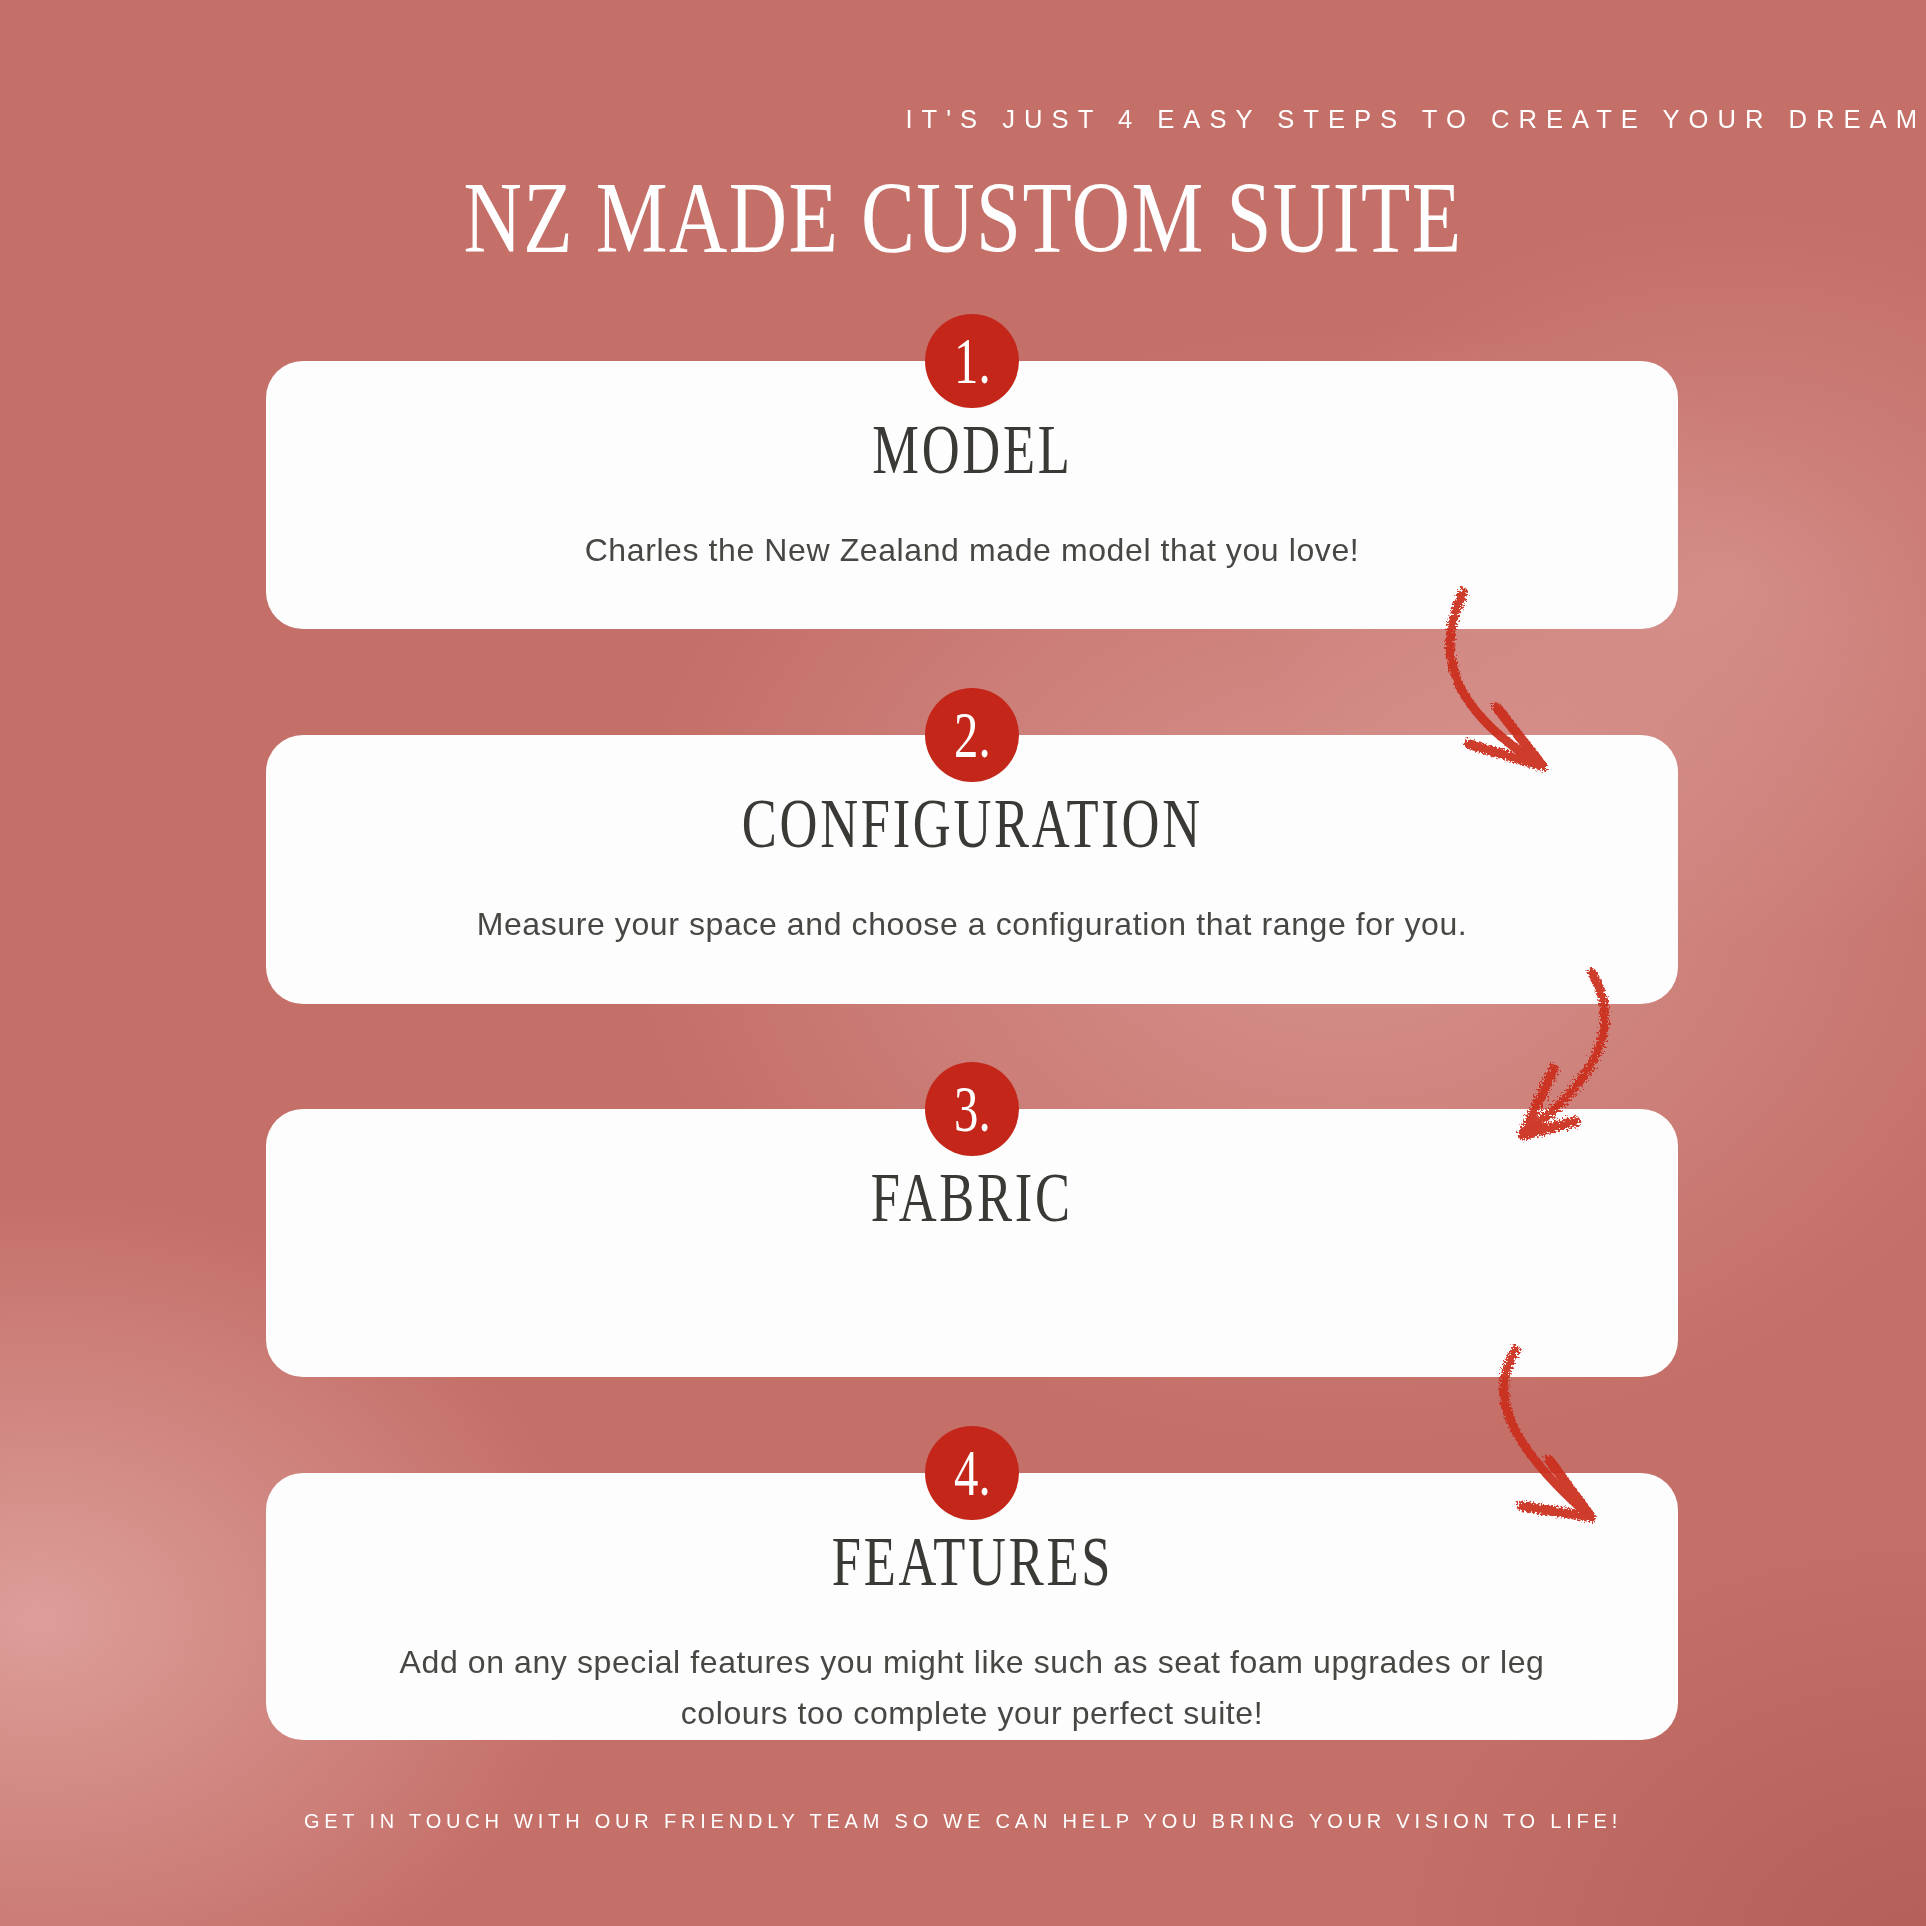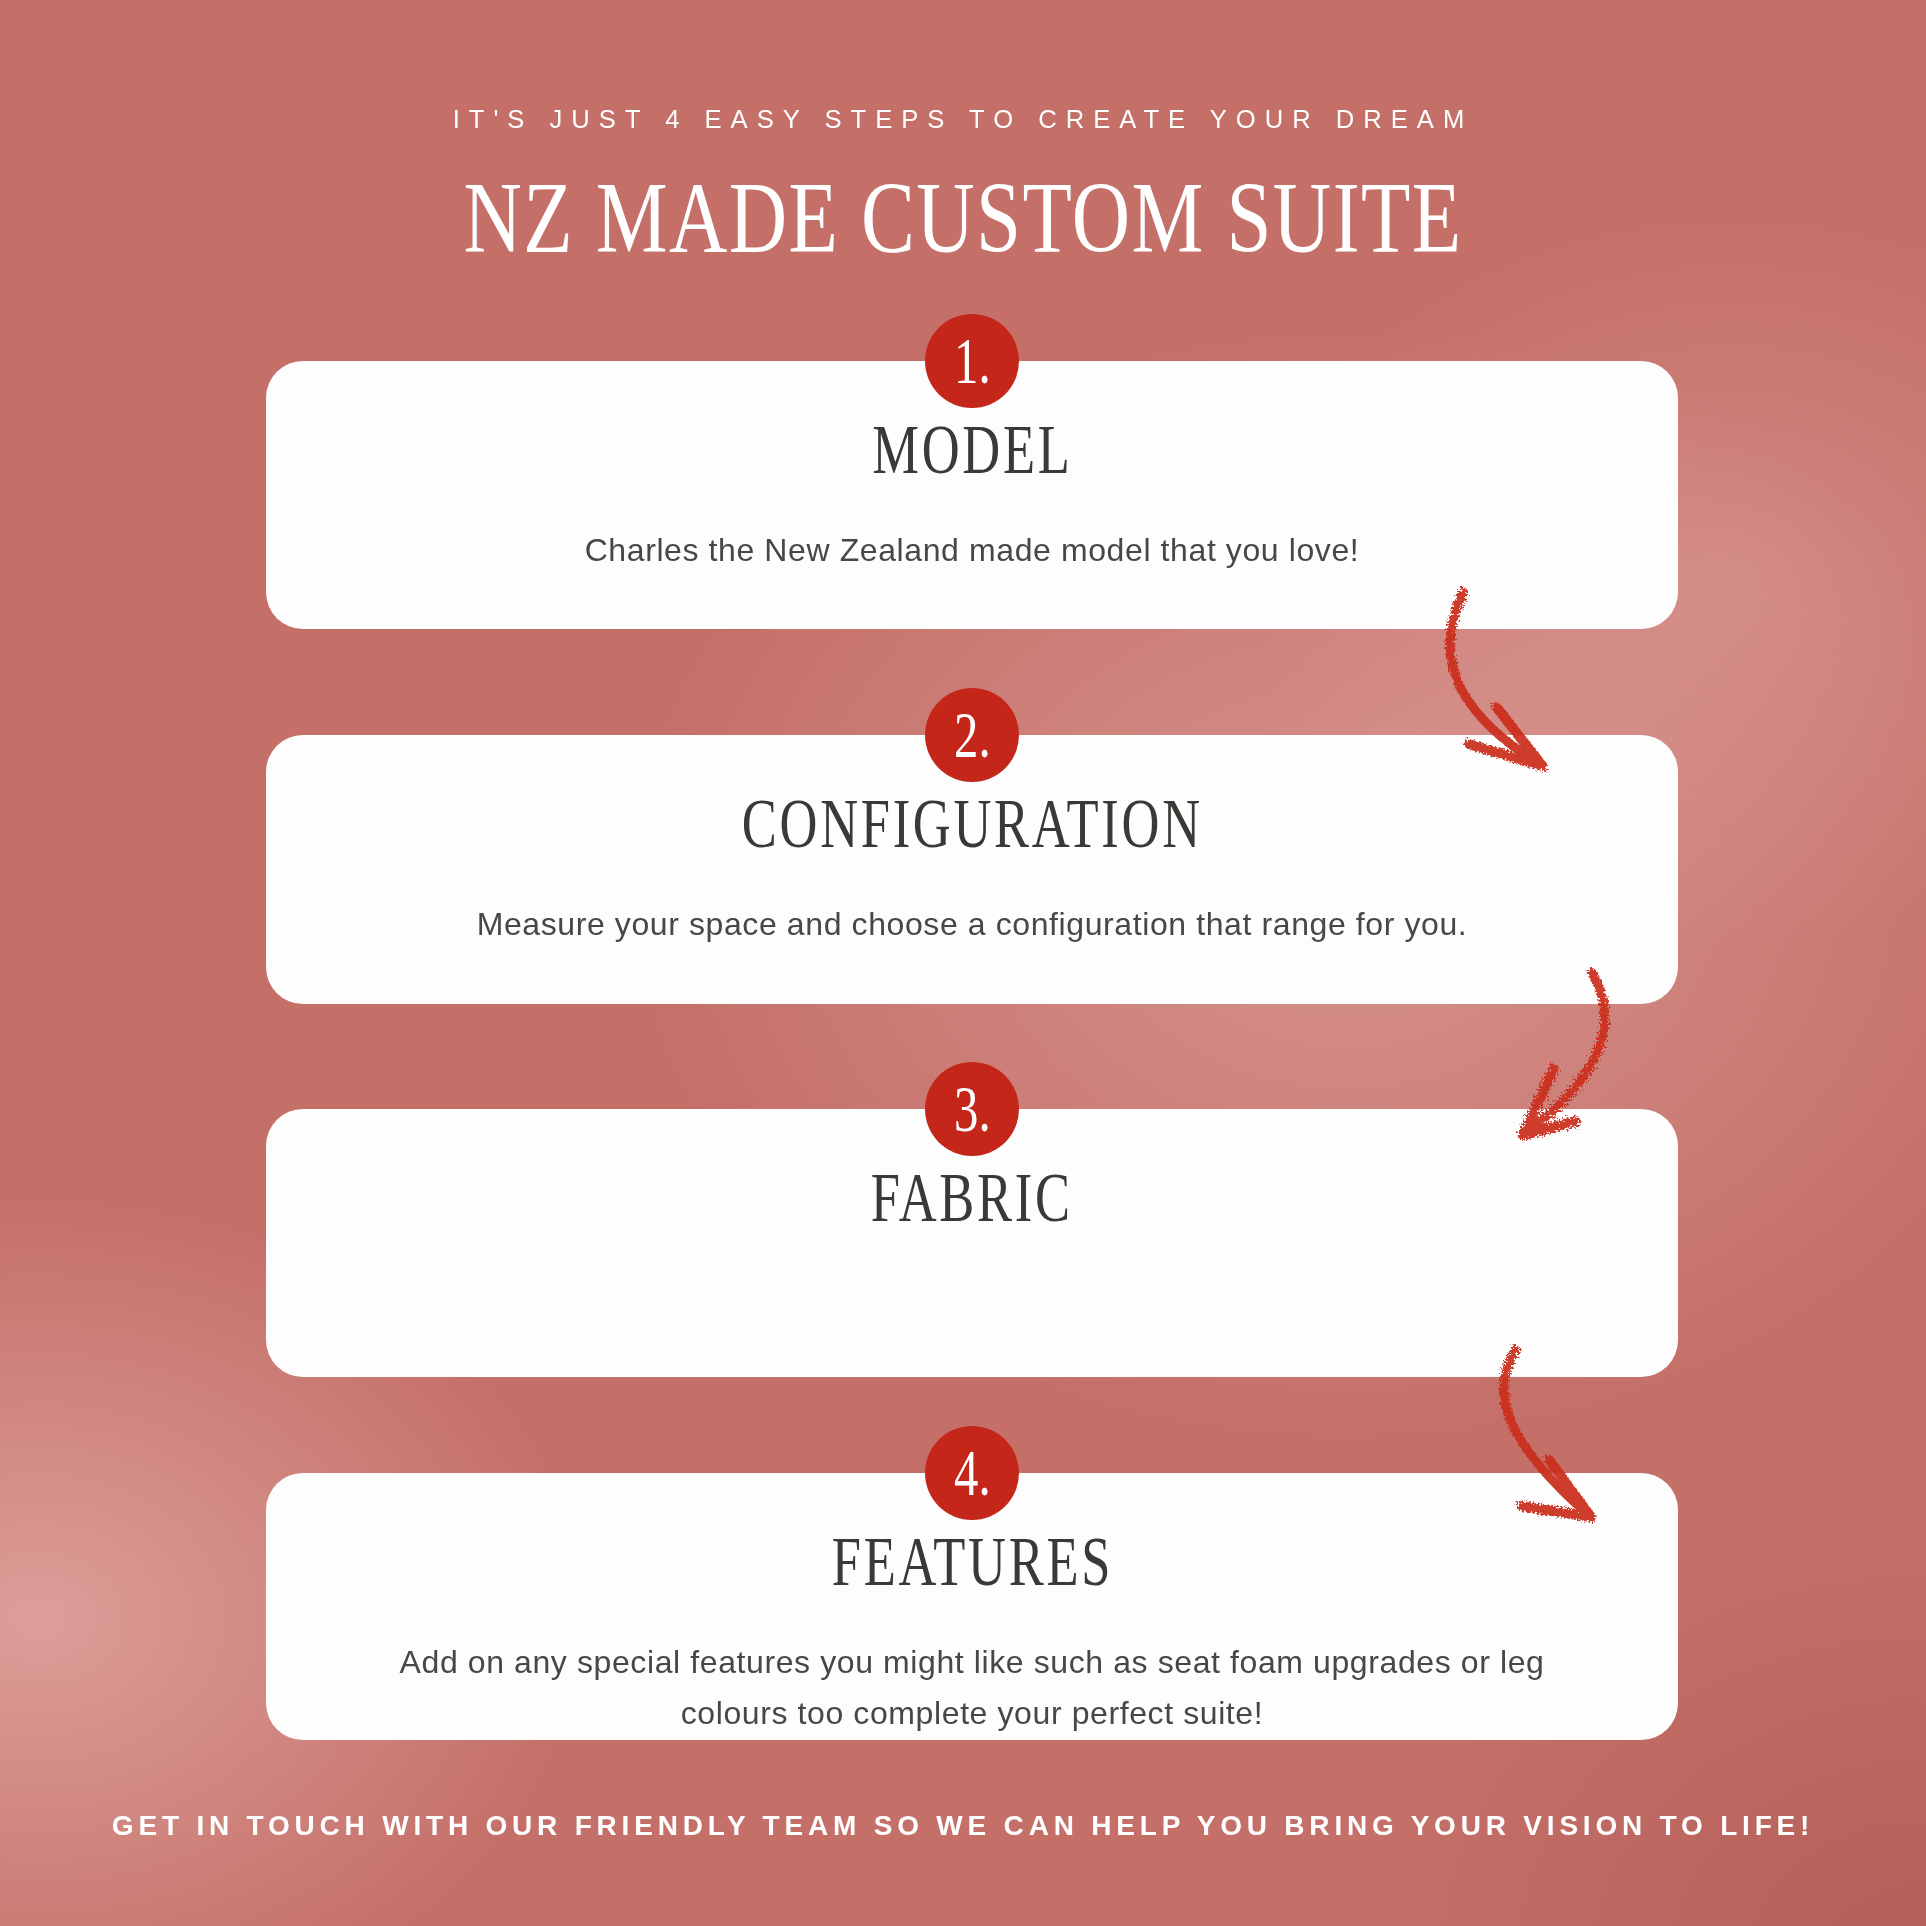--- a/index.html
+++ b/index.html
@@ -10,21 +10,21 @@
     font-family:"Liberation Sans",sans-serif;
     background:
       radial-gradient(1040px 803px at 70% 46%, rgba(236,186,183,.48), rgba(236,186,183,0) 70%),
       radial-gradient(743px 565px at 90% 30%, rgba(233,180,177,.35), rgba(233,180,177,0) 65%),
       radial-gradient(892px 684px at 2% 84%, rgba(241,196,193,.55), rgba(241,196,193,0) 62%),
       radial-gradient(892px 713px at 100% 102%, rgba(118,38,32,.22), rgba(118,38,32,0) 62%),
       linear-gradient(#c46f68,#c46f68);
   }
   .eyebrow{
     position:absolute;top:105px;left:0;width:100%;
-    text-align:center;color:#ffffff;
+    text-align:right;color:#ffffff;
     font-size:25.6px;letter-spacing:9px;font-weight:400;white-space:nowrap;
   }
   .main-title{
     position:absolute;top:168px;left:0;width:100%;margin:0;
     text-align:center;color:#ffffff;
     font-family:"Liberation Serif",serif;font-weight:400;
     font-size:101px;line-height:1;letter-spacing:1.8px;
     transform:scaleX(.80);transform-origin:50% 50%;white-space:nowrap;
   }
   .card{
@@ -60,21 +60,21 @@
     color:#474744;font-size:32px;line-height:1.62;letter-spacing:0.6px;
     text-align:center;font-weight:400;
   }
   .arrows{
     position:absolute;left:0;top:0;width:1926px;height:1926px;
     pointer-events:none;z-index:4;
   }
   .footer-note{
     position:absolute;top:1810px;left:0;width:100%;
     text-align:center;color:#ffffff;
-    font-size:28px;letter-spacing:4.8px;font-weight:700;white-space:nowrap;
+    font-size:20px;letter-spacing:4.8px;font-weight:400;white-space:nowrap;
   }
 </style>
 </head>
 <body>
 
 <div class="canvas">
 
   <div class="eyebrow">IT'S JUST 4 EASY STEPS TO CREATE YOUR DREAM</div>
   <h1 class="main-title">NZ MADE CUSTOM SUITE</h1>
 

